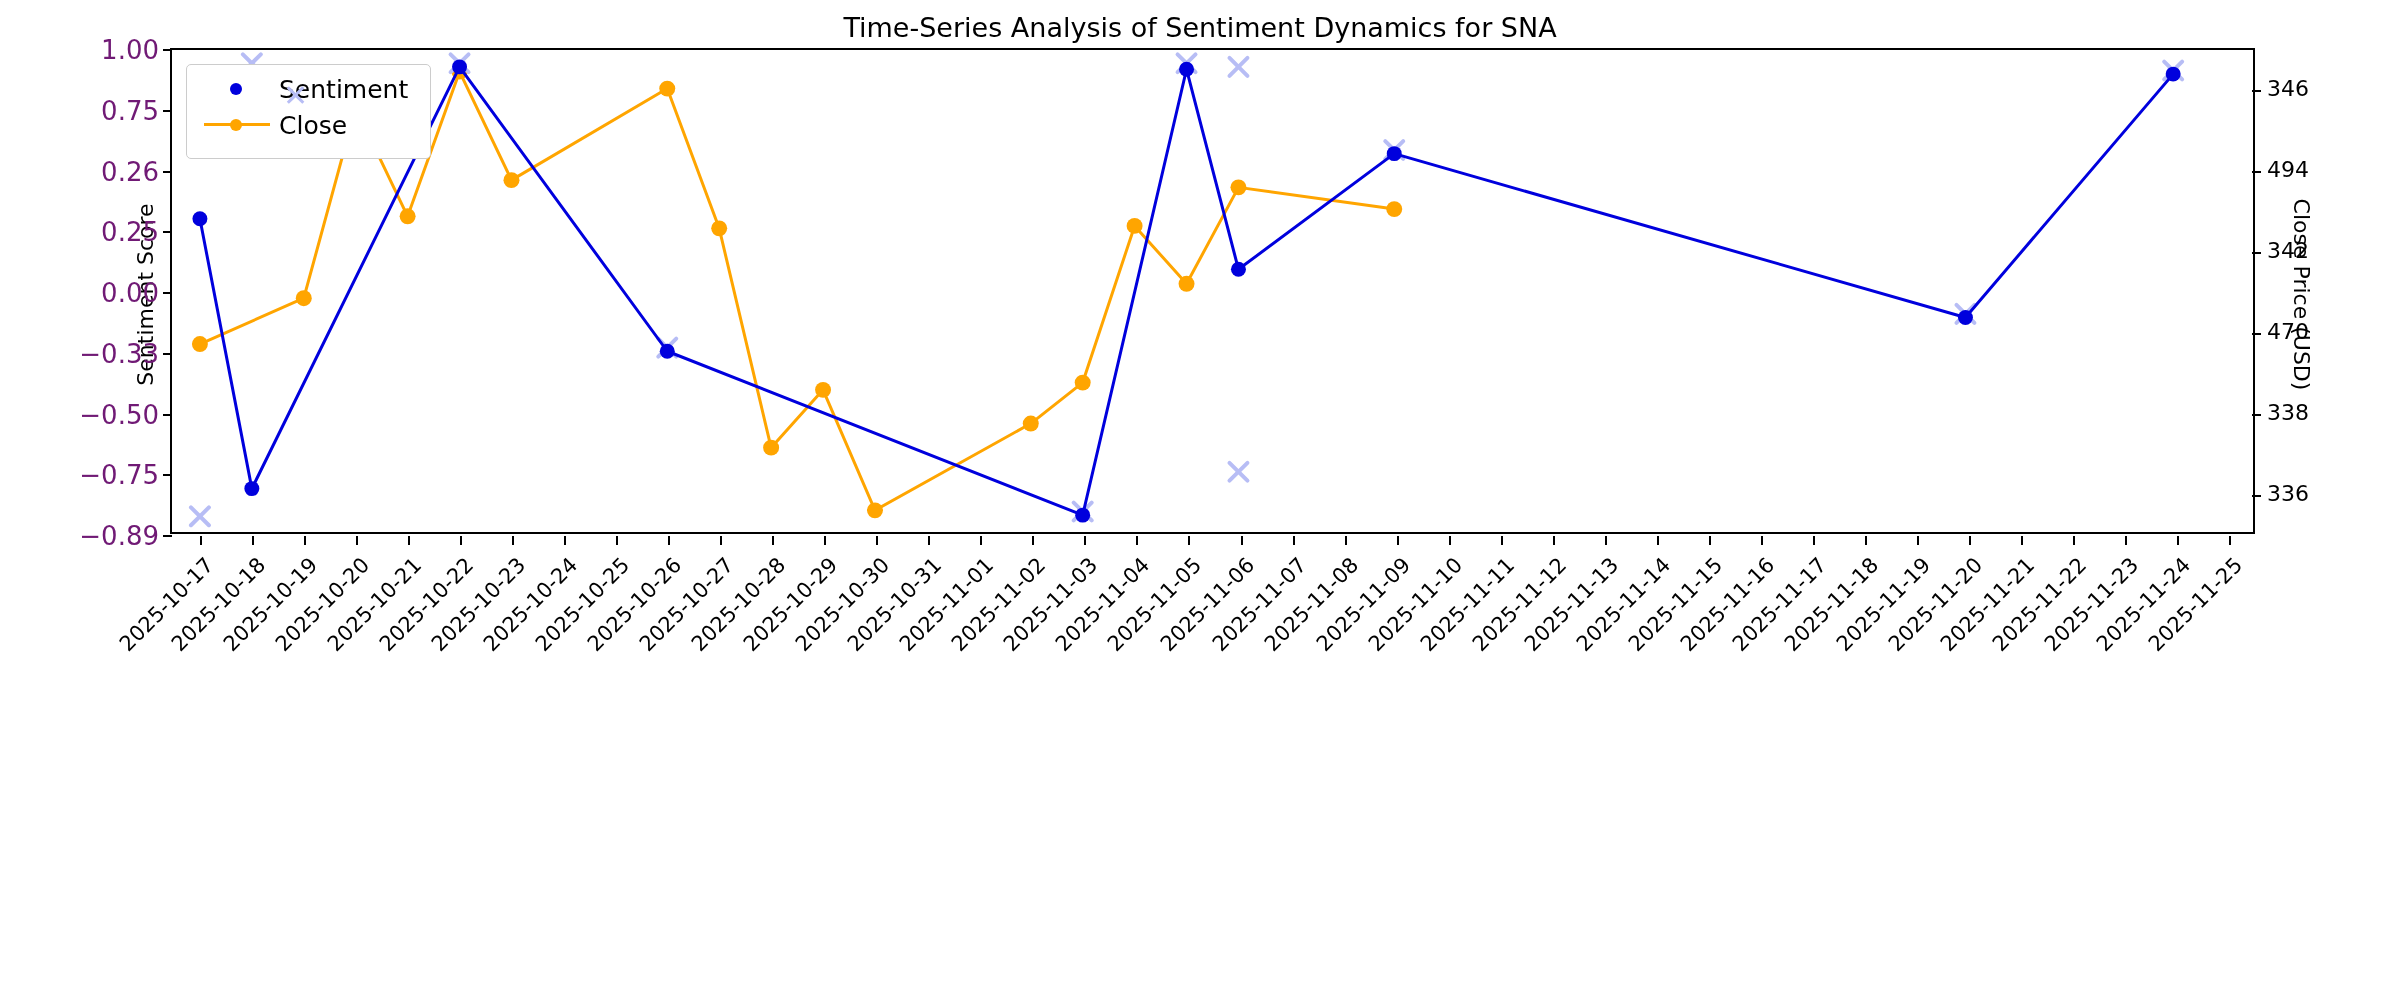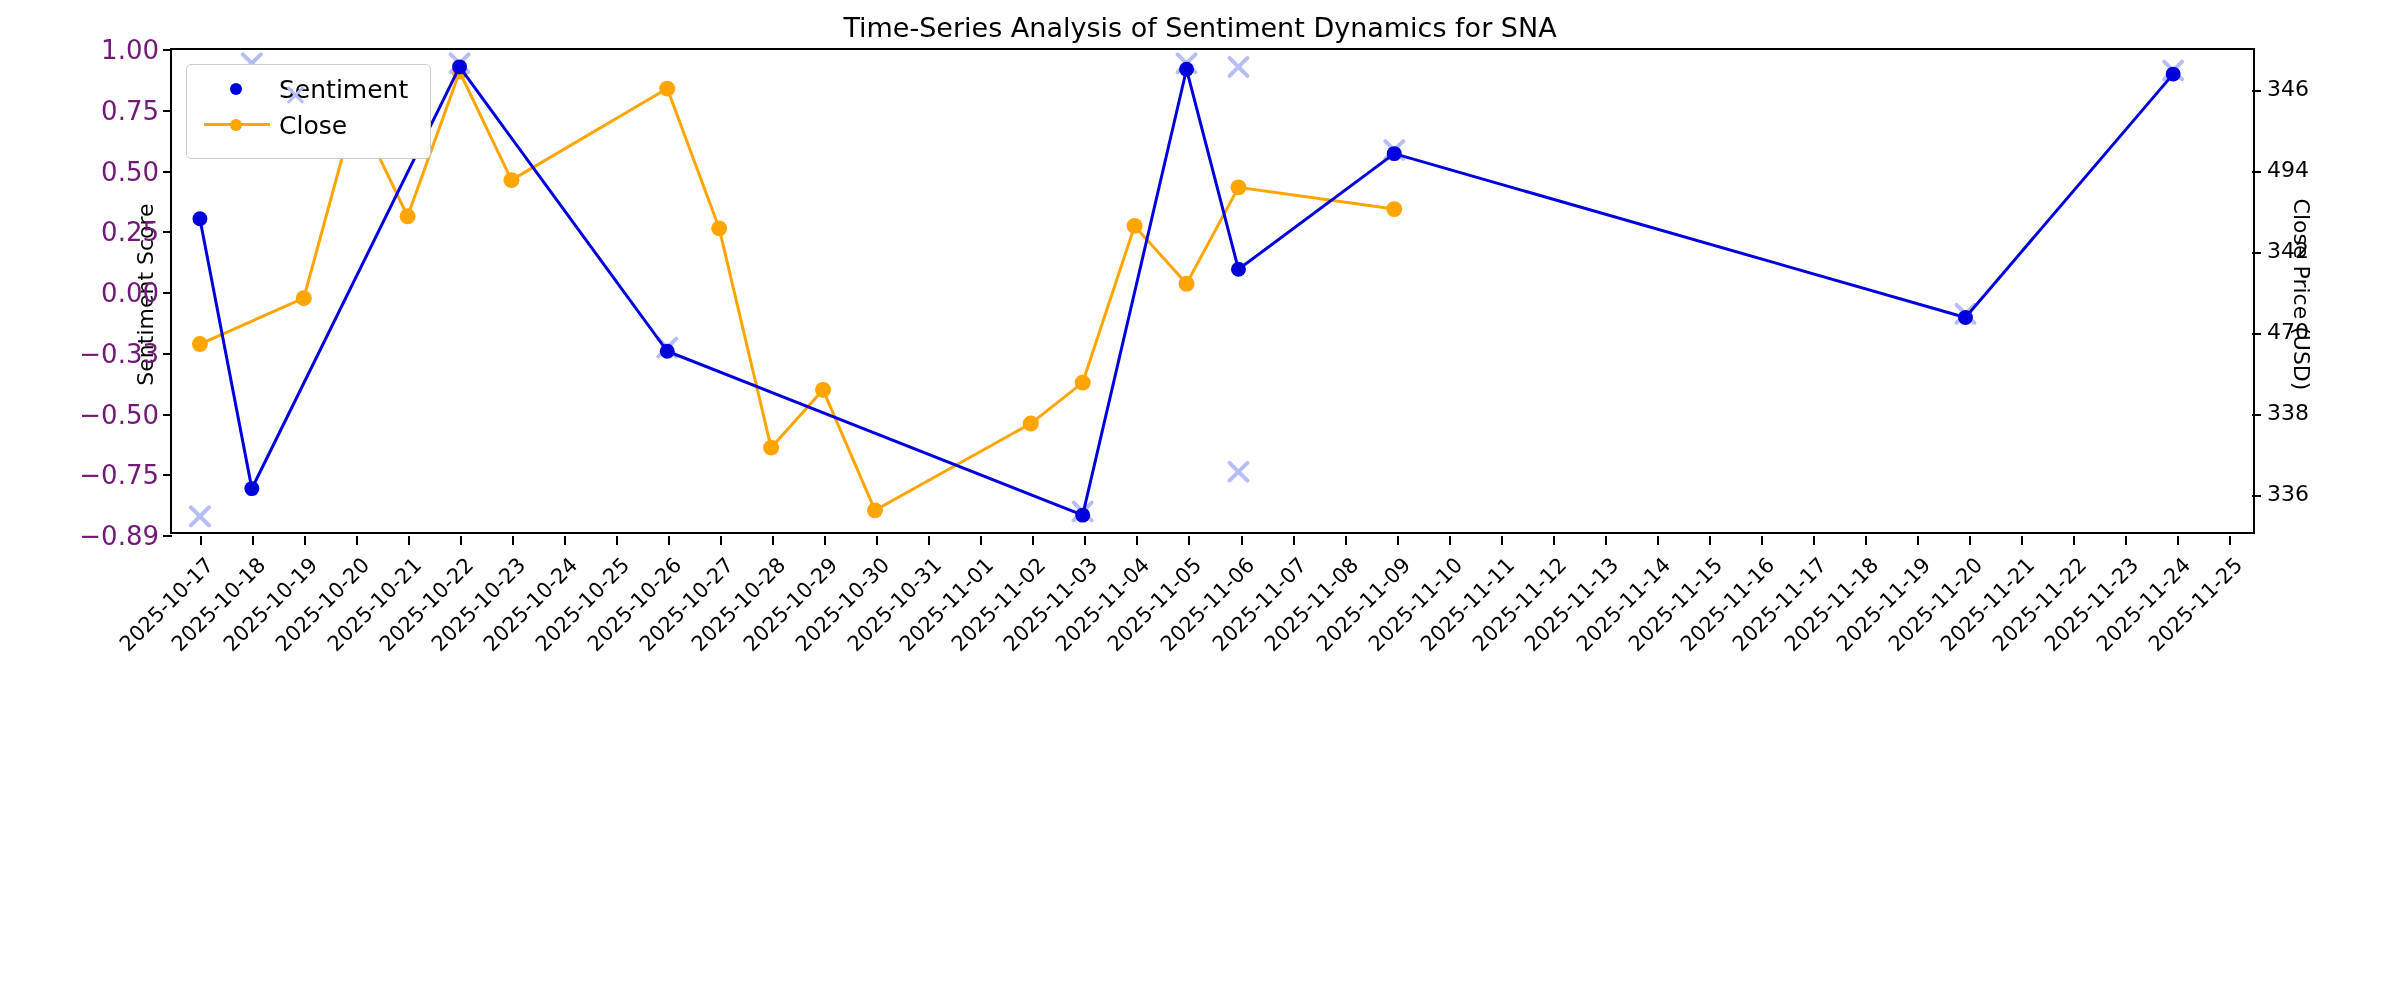--- a/index.html
+++ b/index.html
@@ -233,21 +233,21 @@
         <div class="ytick-left-wrap" style="top: 243px;">
           <span class="ytick-left-mark"></span>
           <span class="ytick-left-text">0.00</span>
         </div>
         <div class="ytick-left-wrap" style="top: 182.25px;">
           <span class="ytick-left-mark"></span>
           <span class="ytick-left-text">0.25</span>
         </div>
         <div class="ytick-left-wrap" style="top: 121.5px;">
           <span class="ytick-left-mark"></span>
-          <span class="ytick-left-text">0.50</span>
+          <span class="ytick-left-text">0.26</span>
         </div>
         <div class="ytick-left-wrap" style="top: 60.75px;">
           <span class="ytick-left-mark"></span>
           <span class="ytick-left-text">0.75</span>
         </div>
         <div class="ytick-left-wrap" style="top: 0px;">
           <span class="ytick-left-mark"></span>
           <span class="ytick-left-text">1.00</span>
         </div>
       </div>

